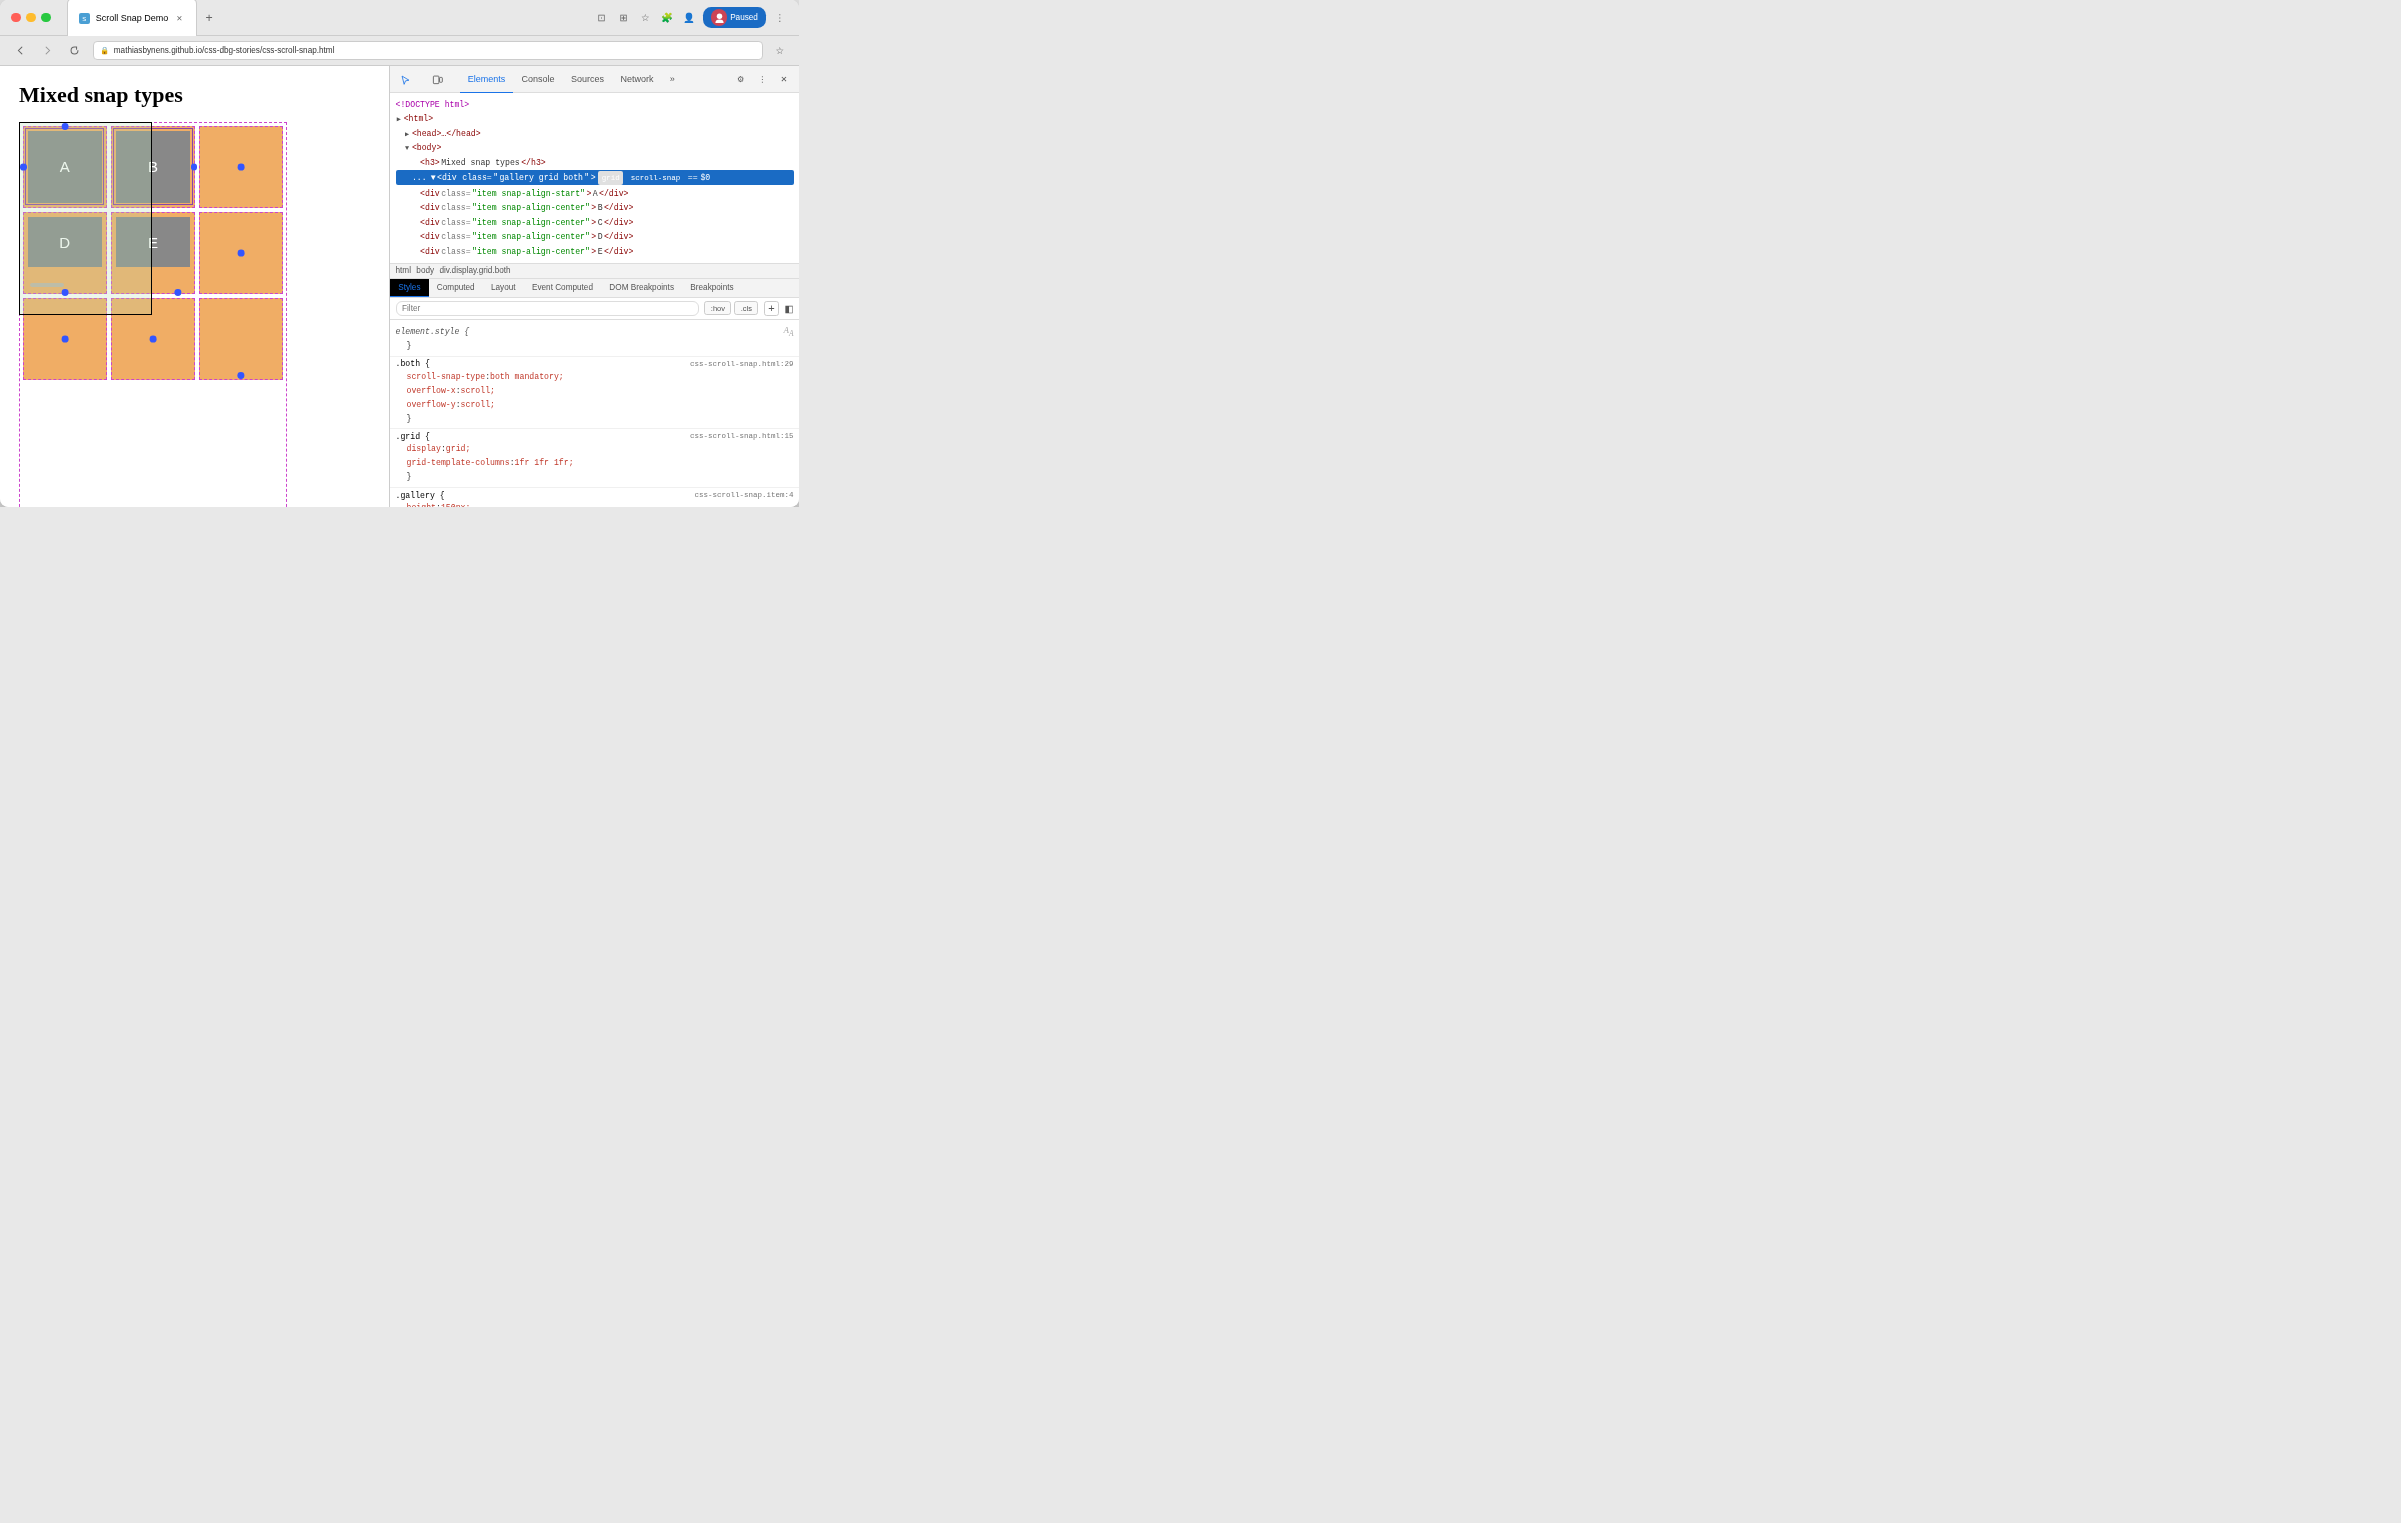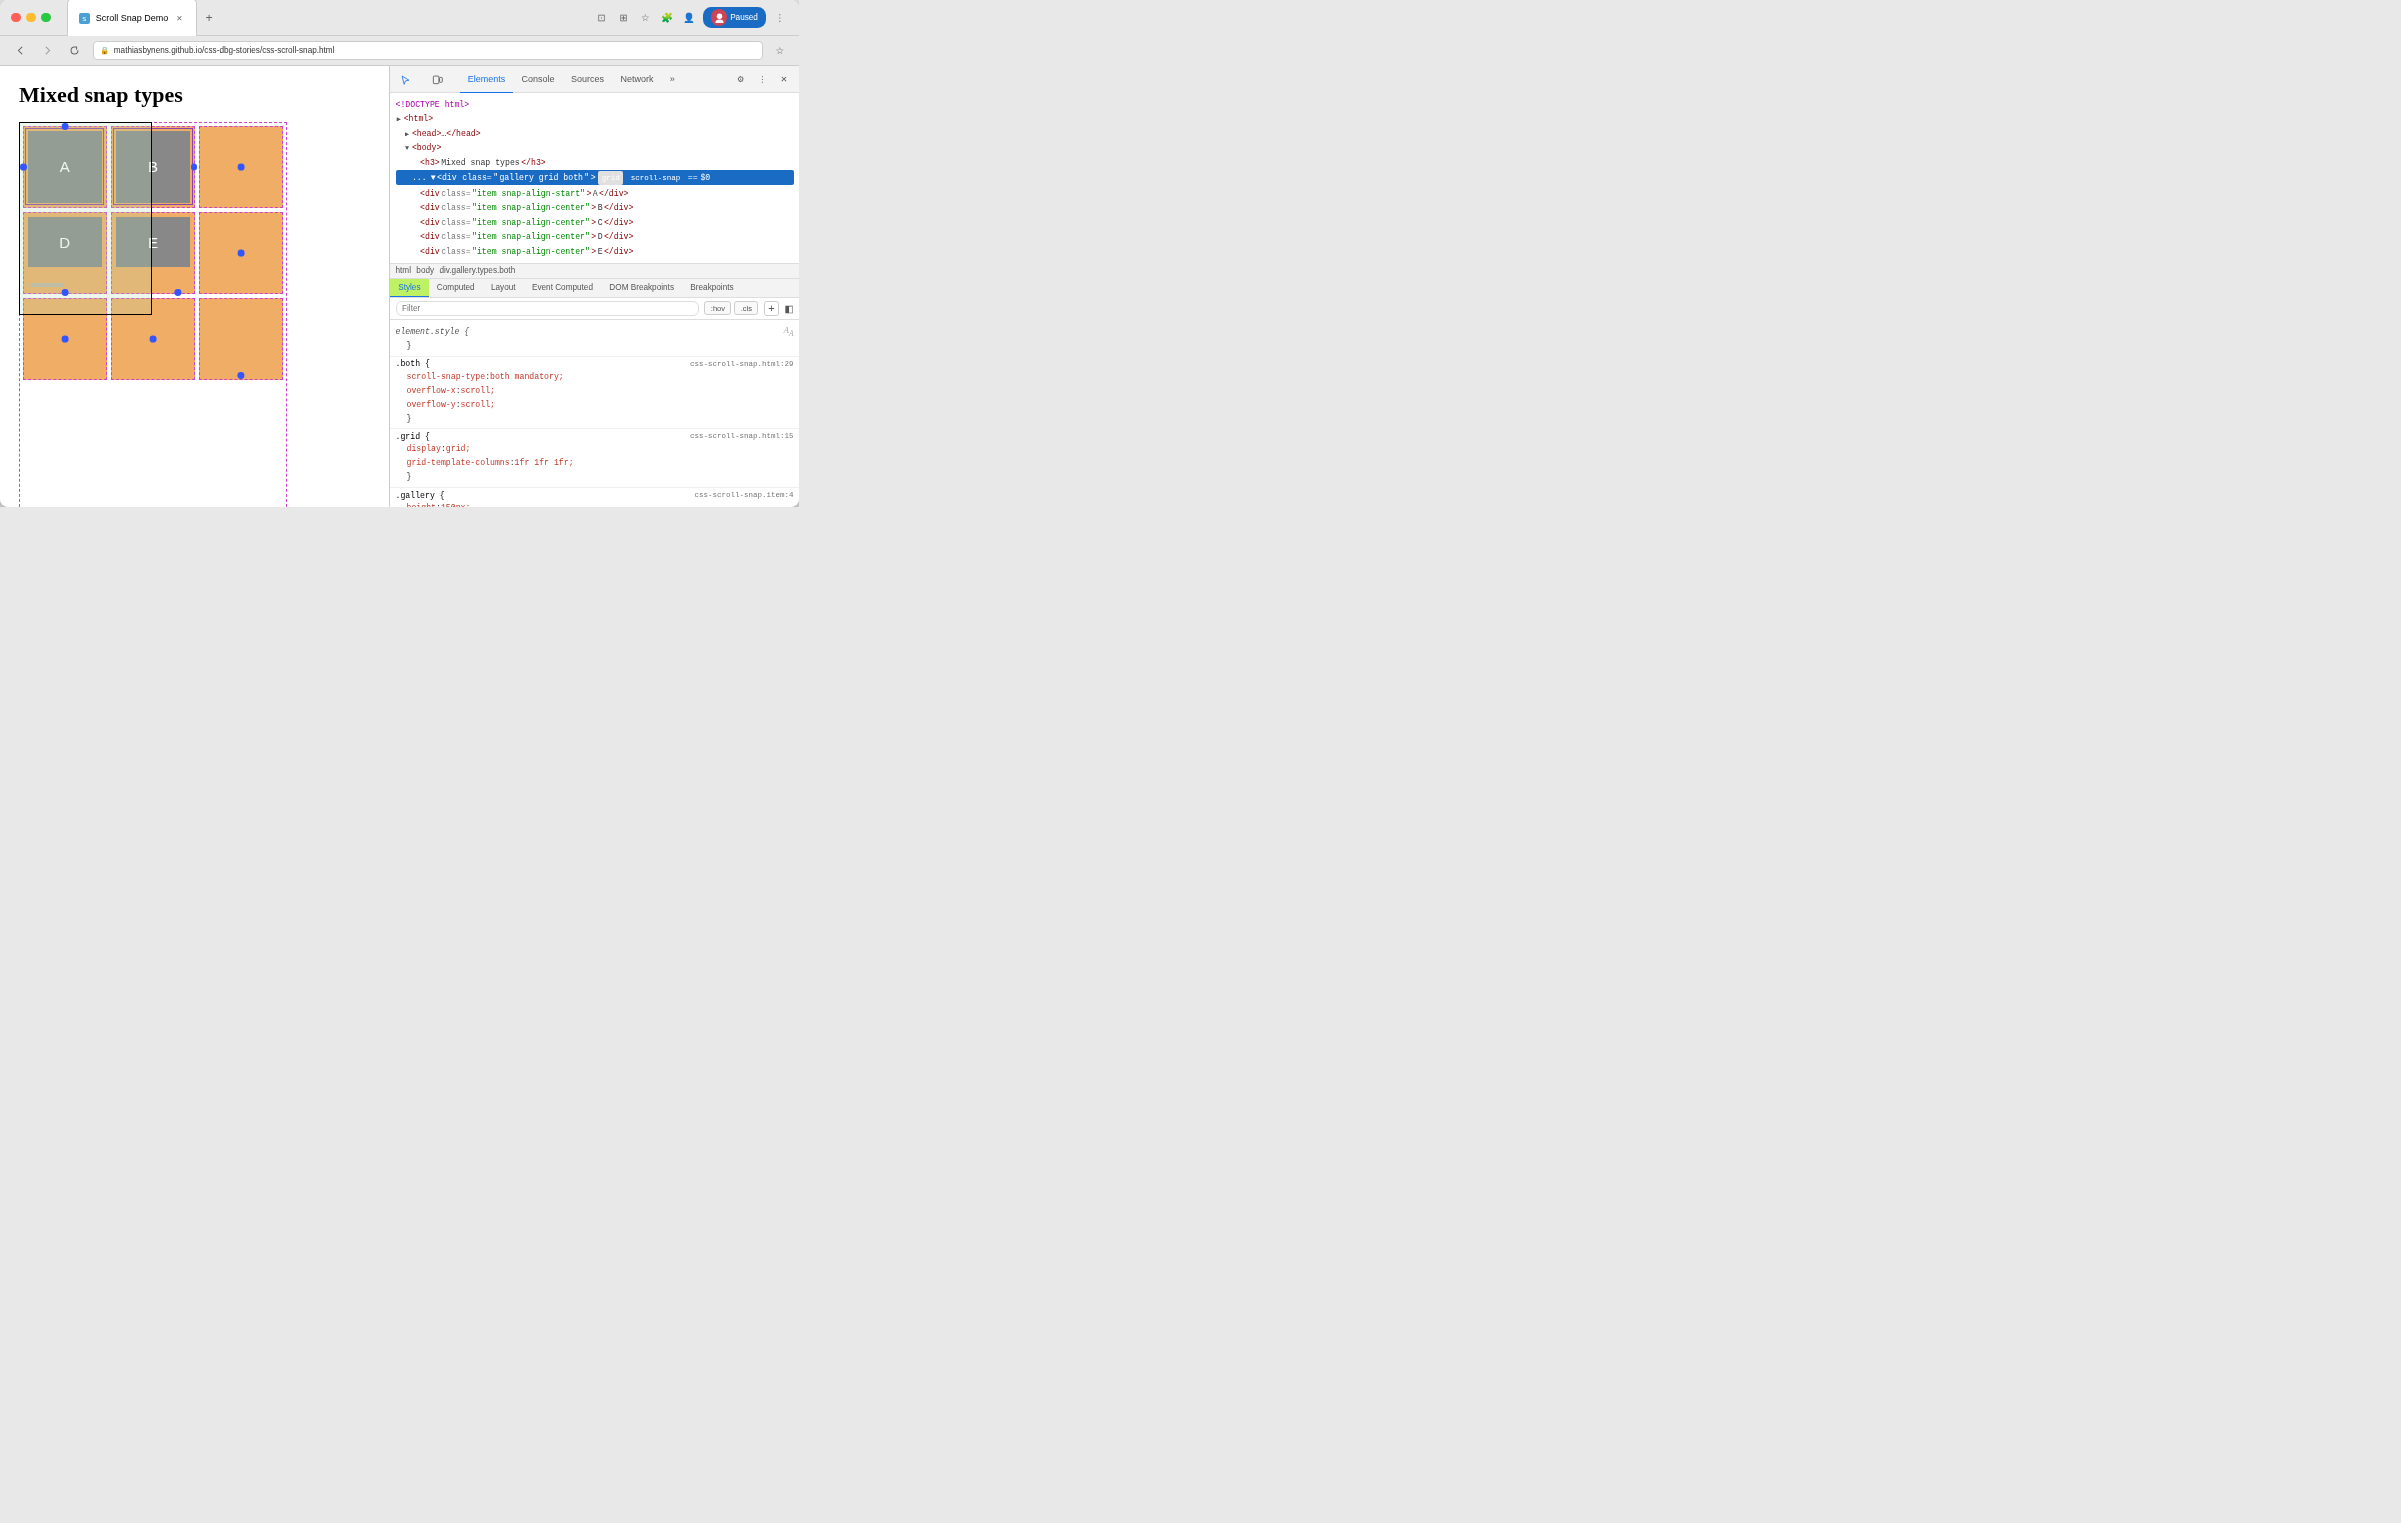--- a/index.html
+++ b/index.html
@@ -65,21 +65,21 @@
     
     .breadcrumb { background: #f3f3f3; border-bottom: 0.7px solid #ddd; padding: 2.7px 5.5px; display: flex; gap: 2.7px; font-size: 8.2px; color: #555; flex-shrink: 0; }
     .breadcrumb-item { color: #555; cursor: pointer; }
     .breadcrumb-sep { color: #aaa; }
 
     
     .styles-panel { display: flex; flex-direction: column; flex: 1; overflow: hidden; }
     
     .styles-tabs { display: flex; background: #f3f3f3; border-bottom: 0.7px solid #ddd; flex-shrink: 0; }
     .styles-tab { padding: 4.1px 8.2px; font-size: 8.2px; color: #555; cursor: pointer; border-bottom: 1.4px solid transparent; }
-    .styles-tab.active { color: #1a73e8; border-bottom-color: #1a73e8; background: #bef264; }
+    .styles-tab.active { color: #1a73e8; border-bottom-color: #1a73e8; background: #000000; }
 
     
     .filter-bar { display: flex; align-items: center; padding: 2.7px 5.5px; border-bottom: 0.7px solid #ddd; gap: 5.5px; flex-shrink: 0; }
     .filter-input { flex: 1; border: 0.7px solid #ddd; border-radius: 6px; padding: 2px 5.5px; font-size: 8.2px; outline: none; }
     .filter-pseudo { display: flex; gap: 2.7px; }
     .pseudo-btn { padding: 1.4px 5.5px; font-size: 7.5px; border: 0.7px solid #ccc; border-radius: 2.7px; background: #f9f9f9; cursor: pointer; color: #555; }
     .filter-add { width: 15px; height: 15px; display: flex; align-items: center; justify-content: center; font-size: 11px; color: #555; cursor: pointer; border: 0.7px solid #ccc; border-radius: 2.7px; }
     .filter-icon { color: #555; cursor: pointer; font-size: 9.6px; }
 
     
@@ -359,21 +359,21 @@
             <span class="dom-text">E</span>
             <span class="dom-tag">&lt;/div&gt;</span>
         </div>
       </div>
 
       <div class="breadcrumb">
         <span class="breadcrumb-item">html</span>
         <span class="breadcrumb-sep"> </span>
         <span class="breadcrumb-item">body</span>
         <span class="breadcrumb-sep"> </span>
-        <span class="breadcrumb-item">div.gallery.types.both</span>
+        <span class="breadcrumb-item">div.display.grid.both</span>
       </div>
 
       <div class="styles-panel">
         <div class="styles-tabs">
           <div class="styles-tab active">Styles</div>
           <div class="styles-tab">Computed</div>
           <div class="styles-tab">Layout</div>
           <div class="styles-tab">Event Computed</div>
           <div class="styles-tab">DOM Breakpoints</div>
           <div class="styles-tab">Breakpoints</div>

